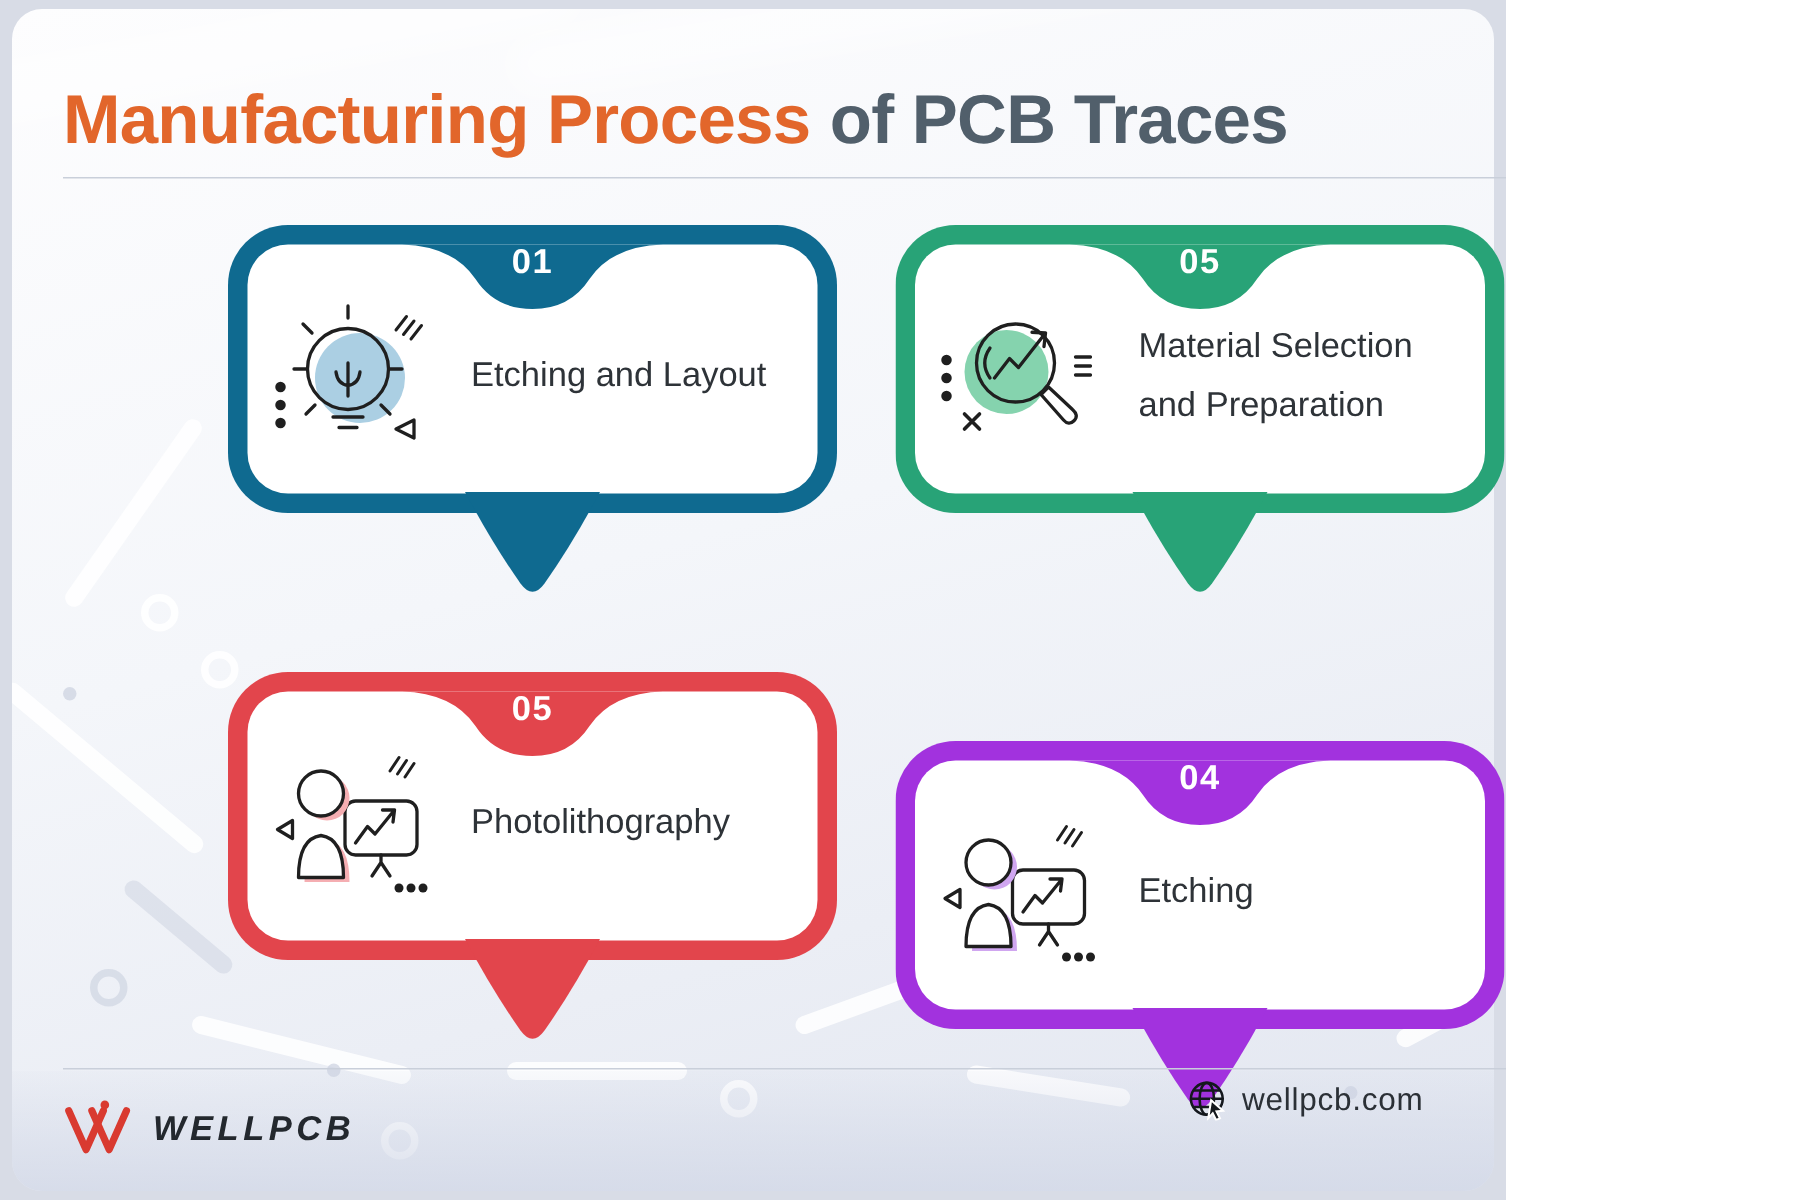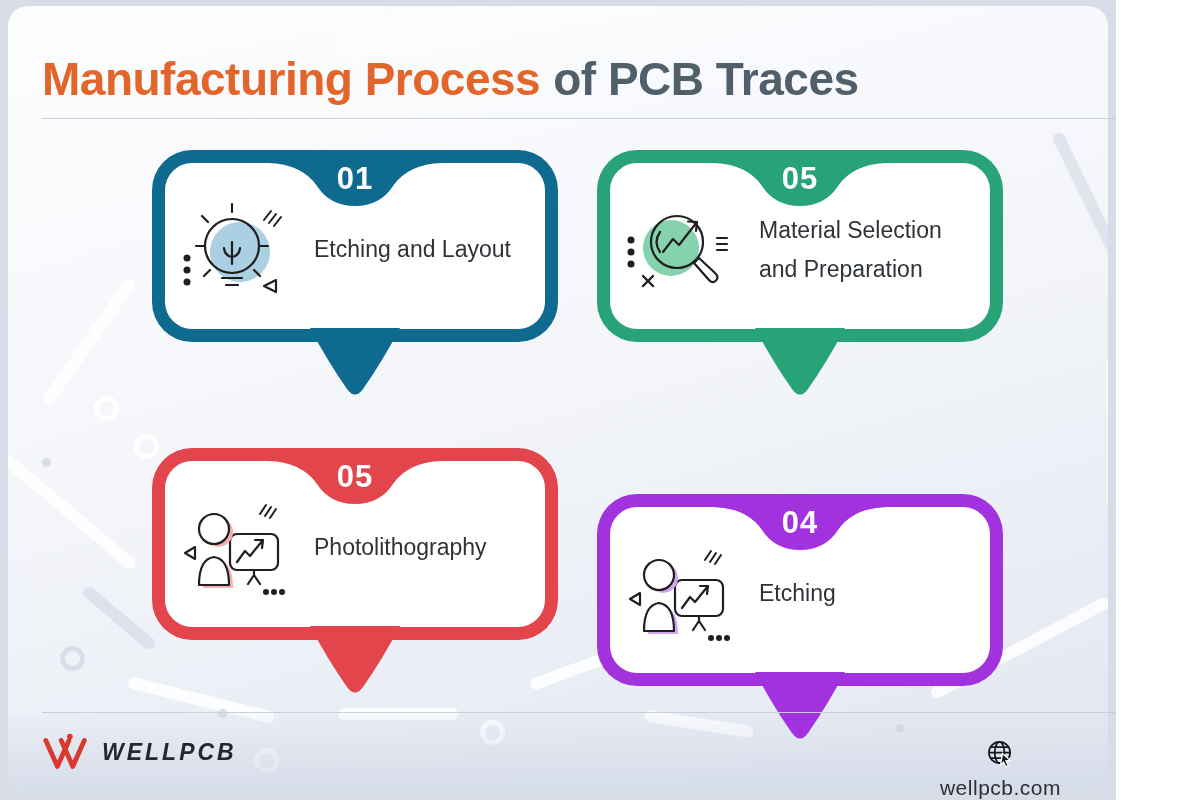--- a/index.html
+++ b/index.html
@@ -1,16 +1,16 @@
 <!DOCTYPE html>
 <html><head>
 <meta charset="utf-8">
 <style>
   html,body{margin:0;padding:0;}
-  .stage{position:relative;width:1116px;height:800px;background:#d8dce6;overflow:hidden;
+  .stage{position:relative;width:1004px;height:800px;background:#d8dce6;overflow:hidden;
          font-family:"Liberation Sans",sans-serif;}
   .panel{position:absolute;left:8px;right:8px;top:6px;bottom:6px;border-radius:20px;overflow:hidden;
          background:linear-gradient(165deg,#fdfdfe 0%,#f4f6fa 45%,#e2e6f0 100%);}
   
   .t{position:absolute;height:12px;border-radius:7px;background:rgba(255,255,255,.85)}
   .t.d{background:rgba(203,210,224,.5)}
   .rg{position:absolute;width:15px;height:15px;border:5px solid rgba(255,255,255,.9);border-radius:50%}
   .rg.d{border-color:rgba(199,206,221,.55)}
   .dt{position:absolute;width:9px;height:9px;border-radius:50%;background:rgba(199,206,221,.65)}
   .stk{position:absolute;height:34px;background:rgba(255,255,255,.5);filter:blur(10px);border-radius:17px}
@@ -18,30 +18,30 @@
           background:linear-gradient(rgba(214,220,233,.1),rgba(210,216,231,.8))}
 
   .title{position:absolute;left:42px;top:52px;font-size:46px;font-weight:800;letter-spacing:-.5px;white-space:nowrap;}
   .title .hl{color:var(--tc)}
   .title .rest{color:var(--tc);margin-left:13px}
   .rule{position:absolute;height:1px;background:#c9cfda}
 
   .card{position:absolute;width:406px;height:250px;}
   .card .bubble{position:absolute;left:0;top:0;width:406px;height:250px;display:block}
   .card .num{position:absolute;top:11px;left:0;width:100%;text-align:center;color:#fff;
-             font-size:31px;font-weight:700;letter-spacing:1px;}
+             font-size:23px;font-weight:700;letter-spacing:1px;}
   .card .content{position:absolute;left:28px;top:20px;width:352px;height:160px;
                  display:flex;align-items:center;}
   .card .icon{width:108px;height:112px;flex:0 0 auto;}
   .card .icon svg{width:108px;height:112px;display:block}
   .card .label{margin-left:26px;font-size:23px;color:#2e3338;line-height:1.7;max-width:214px;}
 
   .footer-logo{position:absolute;left:42px;top:731px;display:flex;align-items:center;gap:10px;justify-content:space-between;}
   .brand{font-size:23px;font-weight:700;font-style:italic;letter-spacing:3px;color:#23282e;}
-  .website{position:absolute;right:55px;top:740px;display:flex;align-items:center;gap:9px;flex-direction:column;}
+  .website{position:absolute;right:55px;top:720px;display:flex;align-items:center;gap:9px;}
   .website .txt{font-size:21px;color:#2b3036;letter-spacing:.5px;}
 
   .ic{stroke:#1f1f1f;stroke-width:2.2;fill:none;stroke-linecap:round;stroke-linejoin:round;}
   .icf{fill:#1f1f1f;stroke:none;}
 </style>
 </head>
 <body>
 
 <div class="stage">
   <div class="panel">

